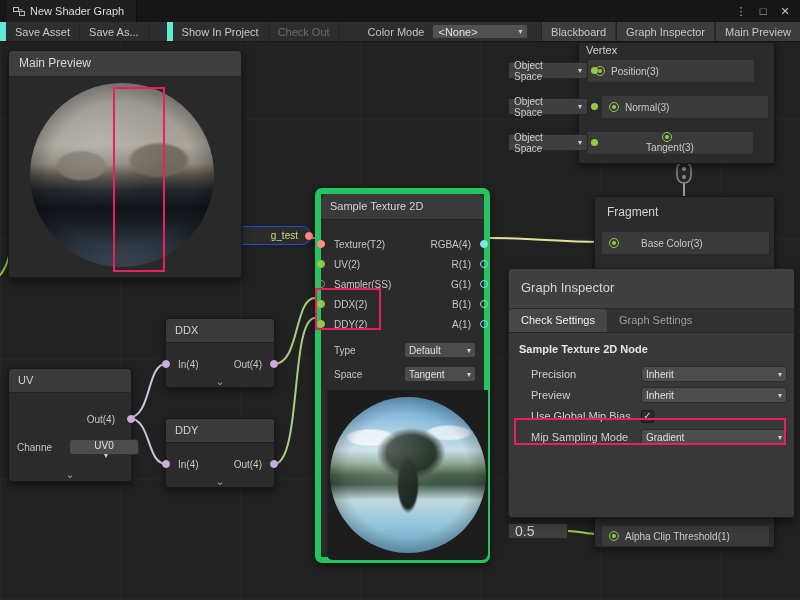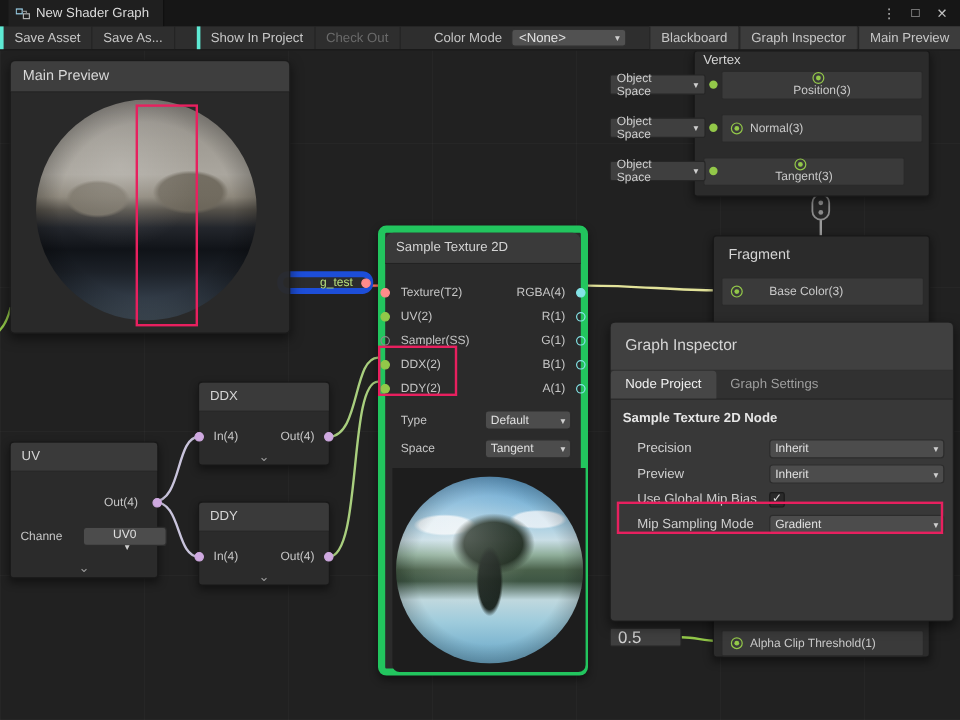--- a/index.html
+++ b/index.html
@@ -12,21 +12,21 @@
     display:flex; align-items:center; color:#dcdcdc; font-size:11px; z-index:10;padding-left:7px; }
   .tab { display:flex; align-items:center; gap:5px; height:22px; padding:0 12px 0 6px;
     background:#1f1f1f; border-right:1px solid #0d0d0d; }
   .wincontrols { margin-left:auto; display:flex; align-items:center; gap:4px; padding-right:6px; }
   .wincontrols span { display:inline-block; width:18px; text-align:center; color:#c0c0c0; font-size:11px; cursor:default; }
 
   
   #toolbar { position:absolute; left:0; top:22px; width:800px; height:20px; background:#2e2e2e;
     border-bottom:1px solid #161616; display:flex; align-items:stretch; font-size:11px; color:#c8c8c8; z-index:10; }
   .tbtn { display:flex; align-items:center; padding:0 9px; border-right:1px solid #242424; white-space:nowrap; }
-  .tbtn.first { border-left:3px solid #5eead4; }
+  .tbtn.first { border-left:6px solid #5eead4; }
   .tbtn.disabled { color:#6a6a6a; }
   .tbtn.toggle { background:#3c3c3c; border-left:1px solid #242424; border-right:none; margin-left:1px; }
   .tbgap { width:18px; }
   .tblabel { display:flex; align-items:center; padding:0 8px 0 28px; color:#c4c4c4; }
   .tb-dd { width:96px; height:15px; align-self:center; background:#515151; border:1px solid #303030; border-radius:3px;
     display:flex; align-items:center; justify-content:space-between; padding:0 5px; color:#e2e2e2; }
   .rightgroup { margin-left:auto; display:flex; }
 
   
   #canvas { position:absolute; left:0; top:42px; width:800px; height:558px; background:#212121;
@@ -111,21 +111,21 @@
   .irow .ictrl { position:absolute; left:132px; width:146px; }
   .checkbox { width:13px; height:13px; background:#2a2a2a; border:1px solid #1a1a1a; border-radius:2px;
     display:flex; align-items:center; justify-content:center; color:#d8d8d8; font-size:10px; line-height:10px; }
 
   
   .space-dd { position:absolute; width:80px; height:17px; background:#3f3f3f; border:1px solid #262626;
     border-radius:2px; display:flex; align-items:center; justify-content:space-between;
     padding:0 5px; color:#cfcfcf; font-size:10px; z-index:3; }
   .freedot { position:absolute; width:7px; height:7px; border-radius:50%; background:#93c849; z-index:3; }
   #gtest-pill { position:absolute; left:231px; top:226px; width:80px; height:19px; background:#2c2c2c;
-    border:5px solid #1d4ed8; border-radius:9px; display:flex; align-items:center; justify-content:flex-end;
+    border:1px solid #1d4ed8; border-radius:9px; display:flex; align-items:center; justify-content:flex-end;
     padding:0 12px 0 8px; color:#b7e07c; font-size:10px; z-index:3; }
   #gtest-pill .dot { position:absolute; right:-3px; }
   #stub-box { position:absolute; left:508px; top:523px; width:60px; height:16px; background:#3f3f3f;
     border:1px solid #262626; border-radius:2px; display:flex; align-items:center; padding:0 6px;
     color:#d0d0d0; font-size:14px; z-index:3; }
 
   
   .anno { position:absolute; border:2px solid #e8205f; z-index:8; pointer-events:none; }
 </style>
 </head>
@@ -179,21 +179,21 @@
     <path d="M568,531 C580,531 586,534 597,534" stroke="#93c849" stroke-width="2" fill="none"></path>
     <path d="M-2,277 C4,272 7,264 9,256" stroke="#93c849" stroke-width="2" fill="none"></path>
     <path d="M684,158 L684,200" stroke="#9a9a9a" stroke-width="2" fill="none"></path>
     <rect x="677" y="162" width="14" height="21" rx="7" fill="#262626" stroke="#8a8a8a" stroke-width="1.5"></rect>
     <circle cx="684" cy="169" r="2" fill="#8a8a8a"></circle>
     <circle cx="684" cy="177" r="2" fill="#8a8a8a"></circle>
   </svg>
 
   <div class="node" id="vertex-node" style="left:578px; top:42px; width:197px; height:122px;">
     <div style="position:absolute; left:7px; top:1px; font-size:11px; color:#d4d4d4;">Vertex</div>
-    <div class="rowbox" style="left:22px; top:16px; width:168px; height:24px;flex-direction:column;">
+    <div class="rowbox" style="left:8px; top:16px; width:168px; height:24px;">
       <span class="pstate"></span>
       <span>Position(3)</span>
     </div>
     <div class="rowbox" style="left:22px; top:52px; width:168px; height:24px;">
       <span class="pstate"></span>
       <span>Normal(3)</span>
     </div>
     <div class="rowbox" style="left:7px; top:88px; width:168px; height:24px;flex-direction:column;">
       <span class="pstate"></span>
       <span>Tangent(3)</span>
@@ -342,21 +342,21 @@
   </div>
 
   <div id="main-preview">
     <div class="phead">Main Preview</div>
     <div class="sphere main"></div>
   </div>
 
   <div id="inspector">
     <div class="phead">Graph Inspector</div>
     <div class="tabbar">
-      <div class="itab active">Node Project</div>
+      <div class="itab active">Check Settings</div>
       <div class="itab">Graph Settings</div>
     </div>
     <div class="isection">Sample Texture 2D Node</div>
 
     <div class="irow" style="top:96px;">
       <span class="ilabel">Precision</span>
       <div class="ictrl dd">
         <span>Inherit</span>
         <span class="dda">▾</span>
       </div>

